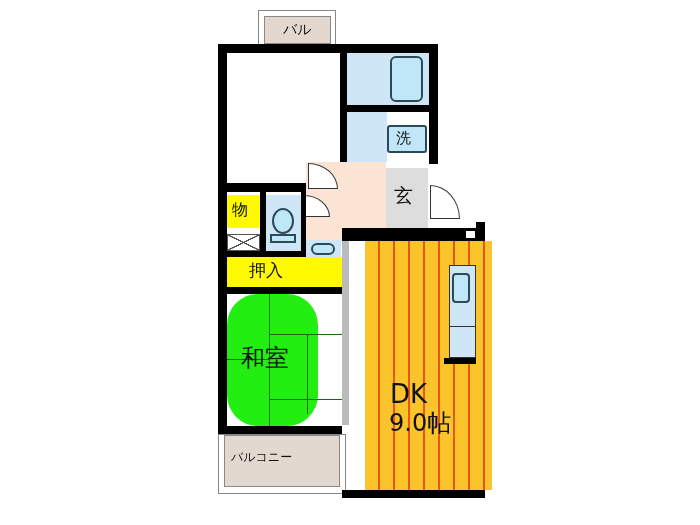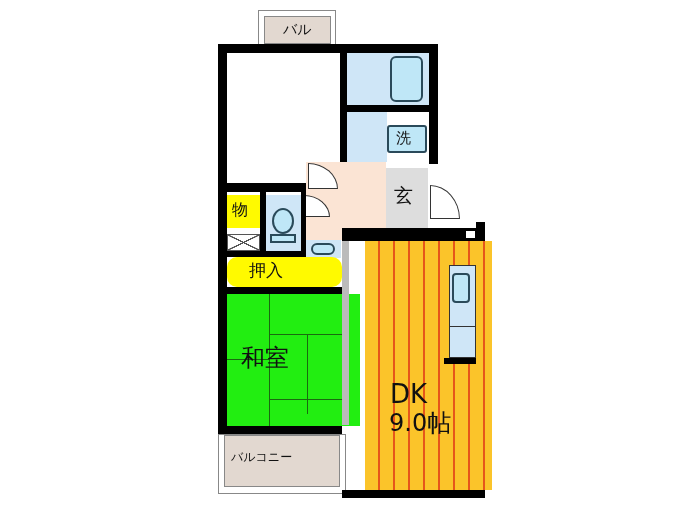--- a/index.html
+++ b/index.html
@@ -62,26 +62,26 @@
   <div class="abs wet" style="left:266px;top:195px;width:35px;height:56px;"></div>
   <div class="abs" style="left:272px;top:208px;width:22px;height:26px;border:2px solid #2a4a5a;border-radius:50%;background:#bfe7f7;"></div>
   <div class="abs" style="left:270px;top:234px;width:26px;height:9px;border:2px solid #2a4a5a;background:#bfe7f7;"></div>
   <div class="abs wall" style="left:301px;top:192px;width:5px;height:64px;"></div>
 
   <div class="abs wet" style="left:306px;top:240px;width:35px;height:18px;"></div>
   <div class="abs fixture" style="left:311px;top:243px;width:24px;height:12px;border-radius:8px;"></div>
 
   <div class="abs wall" style="left:218px;top:251px;width:88px;height:6px;"></div>
 
-  <div class="abs yellow" style="left:227px;top:257px;width:115px;height:30px;border-radius:10px;">
+  <div class="abs yellow" style="left:227px;top:257px;width:115px;height:30px;">
     <span class="lbl" style="left:22px;top:5px;font-size:17px;">押入</span>
   </div>
   <div class="abs wall" style="left:218px;top:287px;width:124px;height:7px;"></div>
 
-  <div class="abs green" style="left:227px;top:294px;width:133px;height:132px;">
+  <div class="abs green" style="left:227px;top:294px;width:91px;height:132px;border-radius:31px;">
     <div class="tatami-line" style="left:42px;top:0;width:1px;height:132px;"></div>
     <div class="tatami-line" style="left:42px;top:40px;width:73px;height:1px;"></div>
     <div class="tatami-line" style="left:0;top:65px;width:42px;height:1px;"></div>
     <div class="tatami-line" style="left:80px;top:40px;width:1px;height:80px;"></div>
     <div class="tatami-line" style="left:42px;top:105px;width:73px;height:1px;"></div>
     <span class="lbl" style="left:14px;top:52px;font-size:24px;">和室</span>
   </div>
   <div class="abs wall" style="left:218px;top:426px;width:124px;height:9px;"></div>
 
   <div class="abs balc-out" style="left:218px;top:434px;width:128px;height:60px;"></div>

